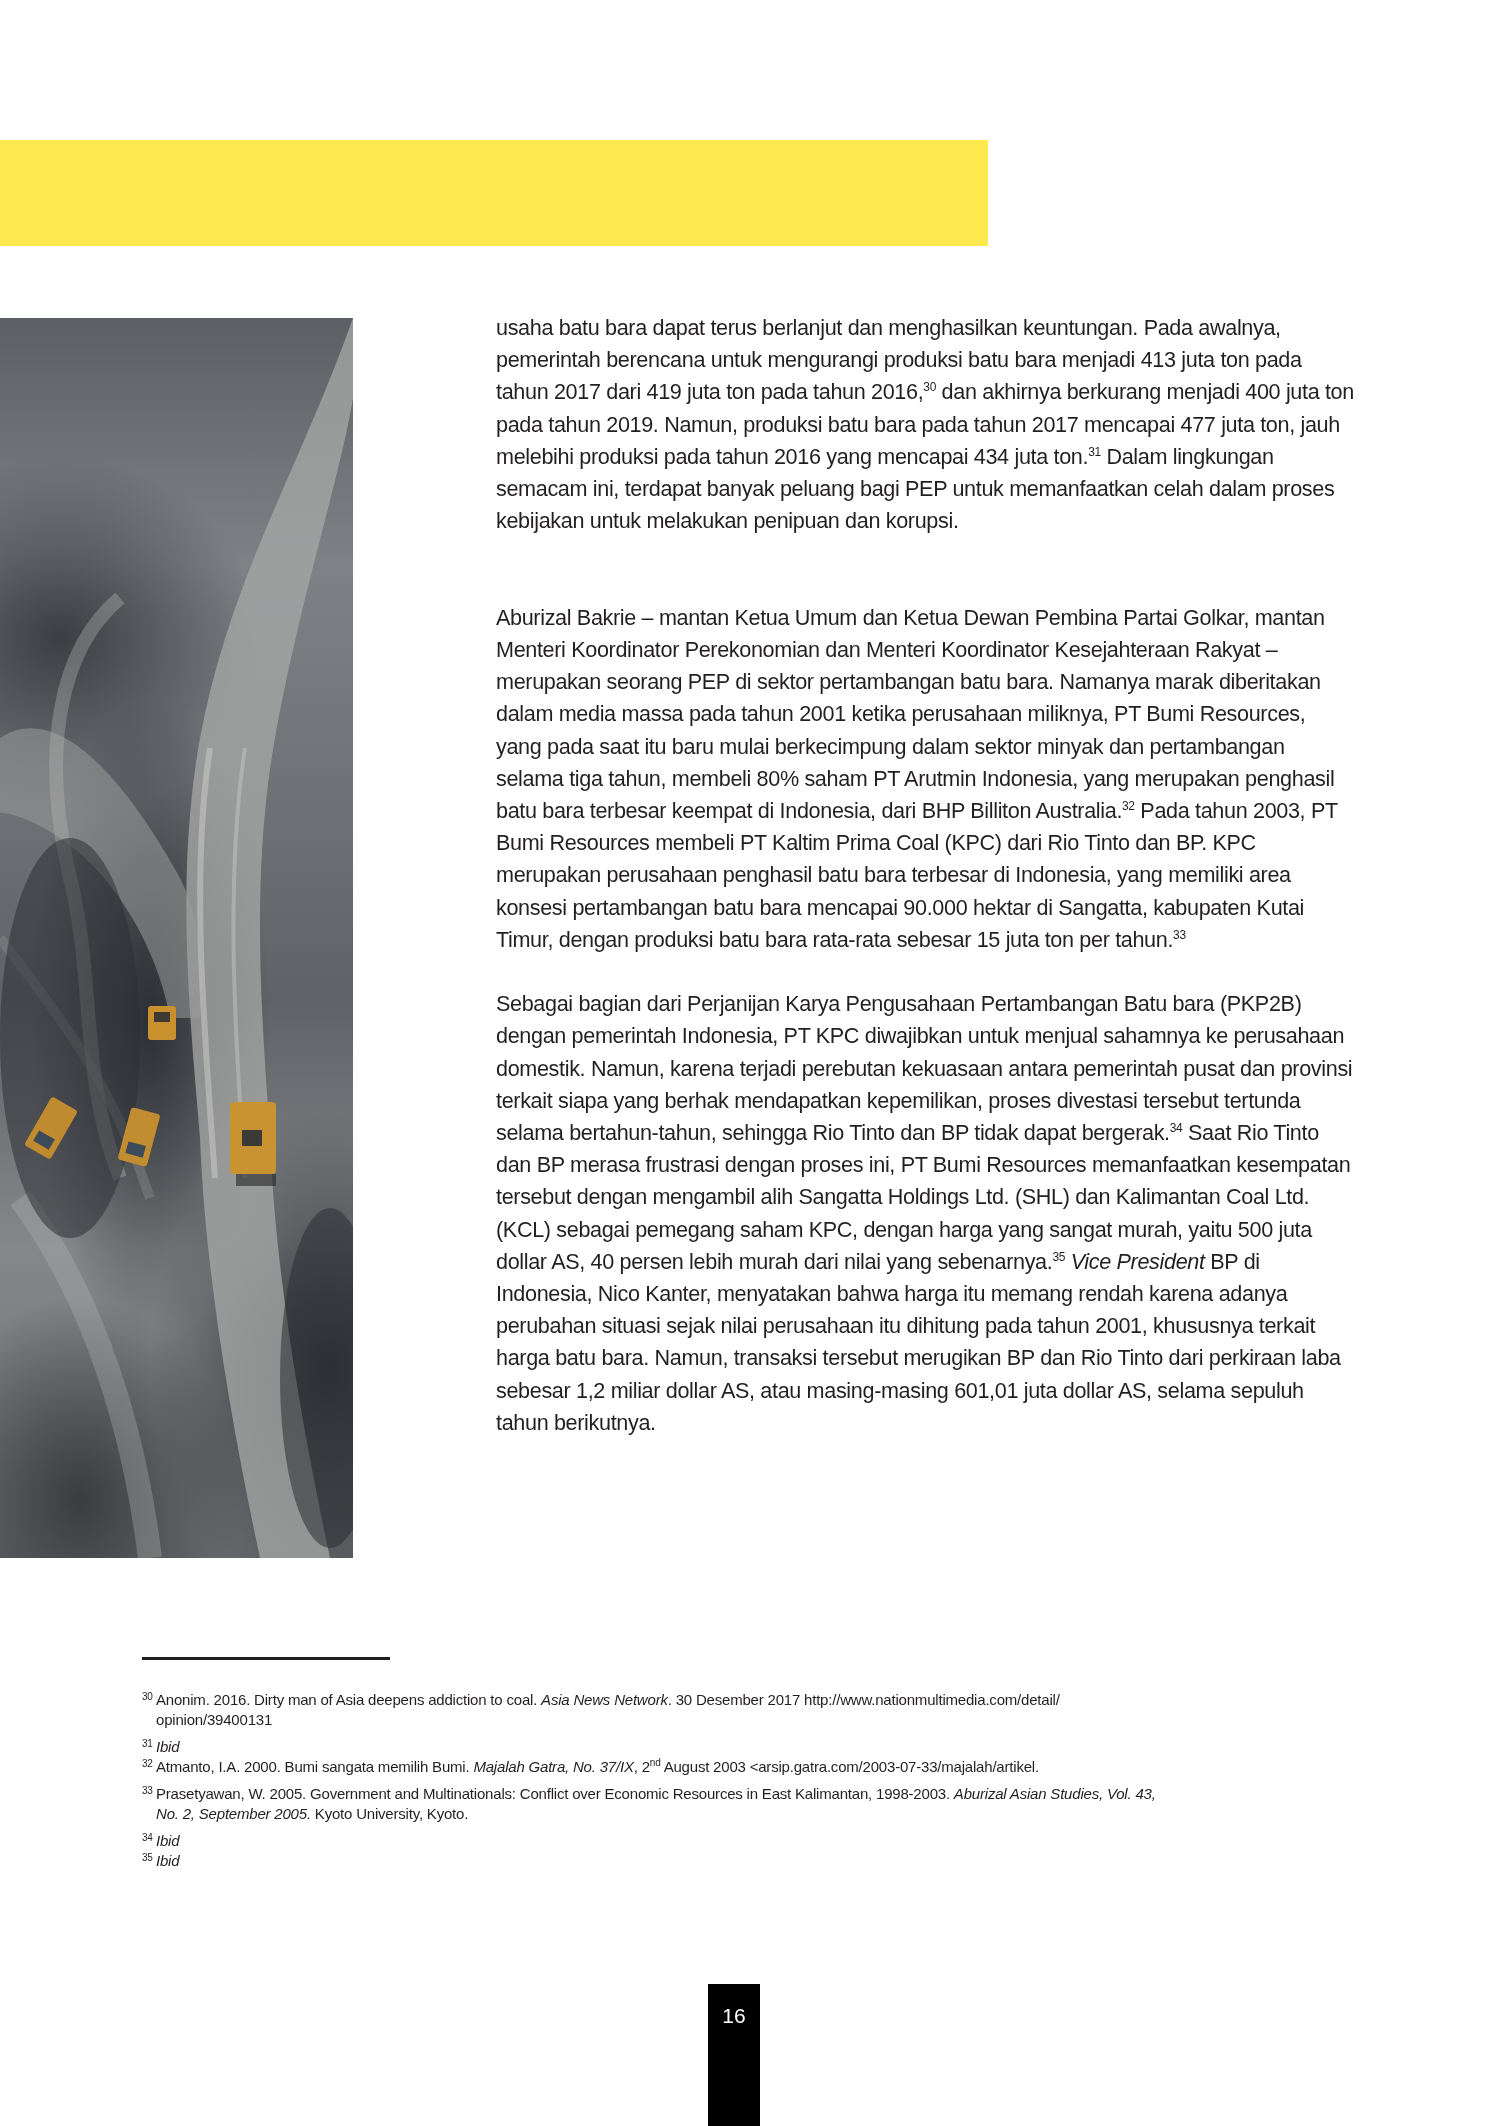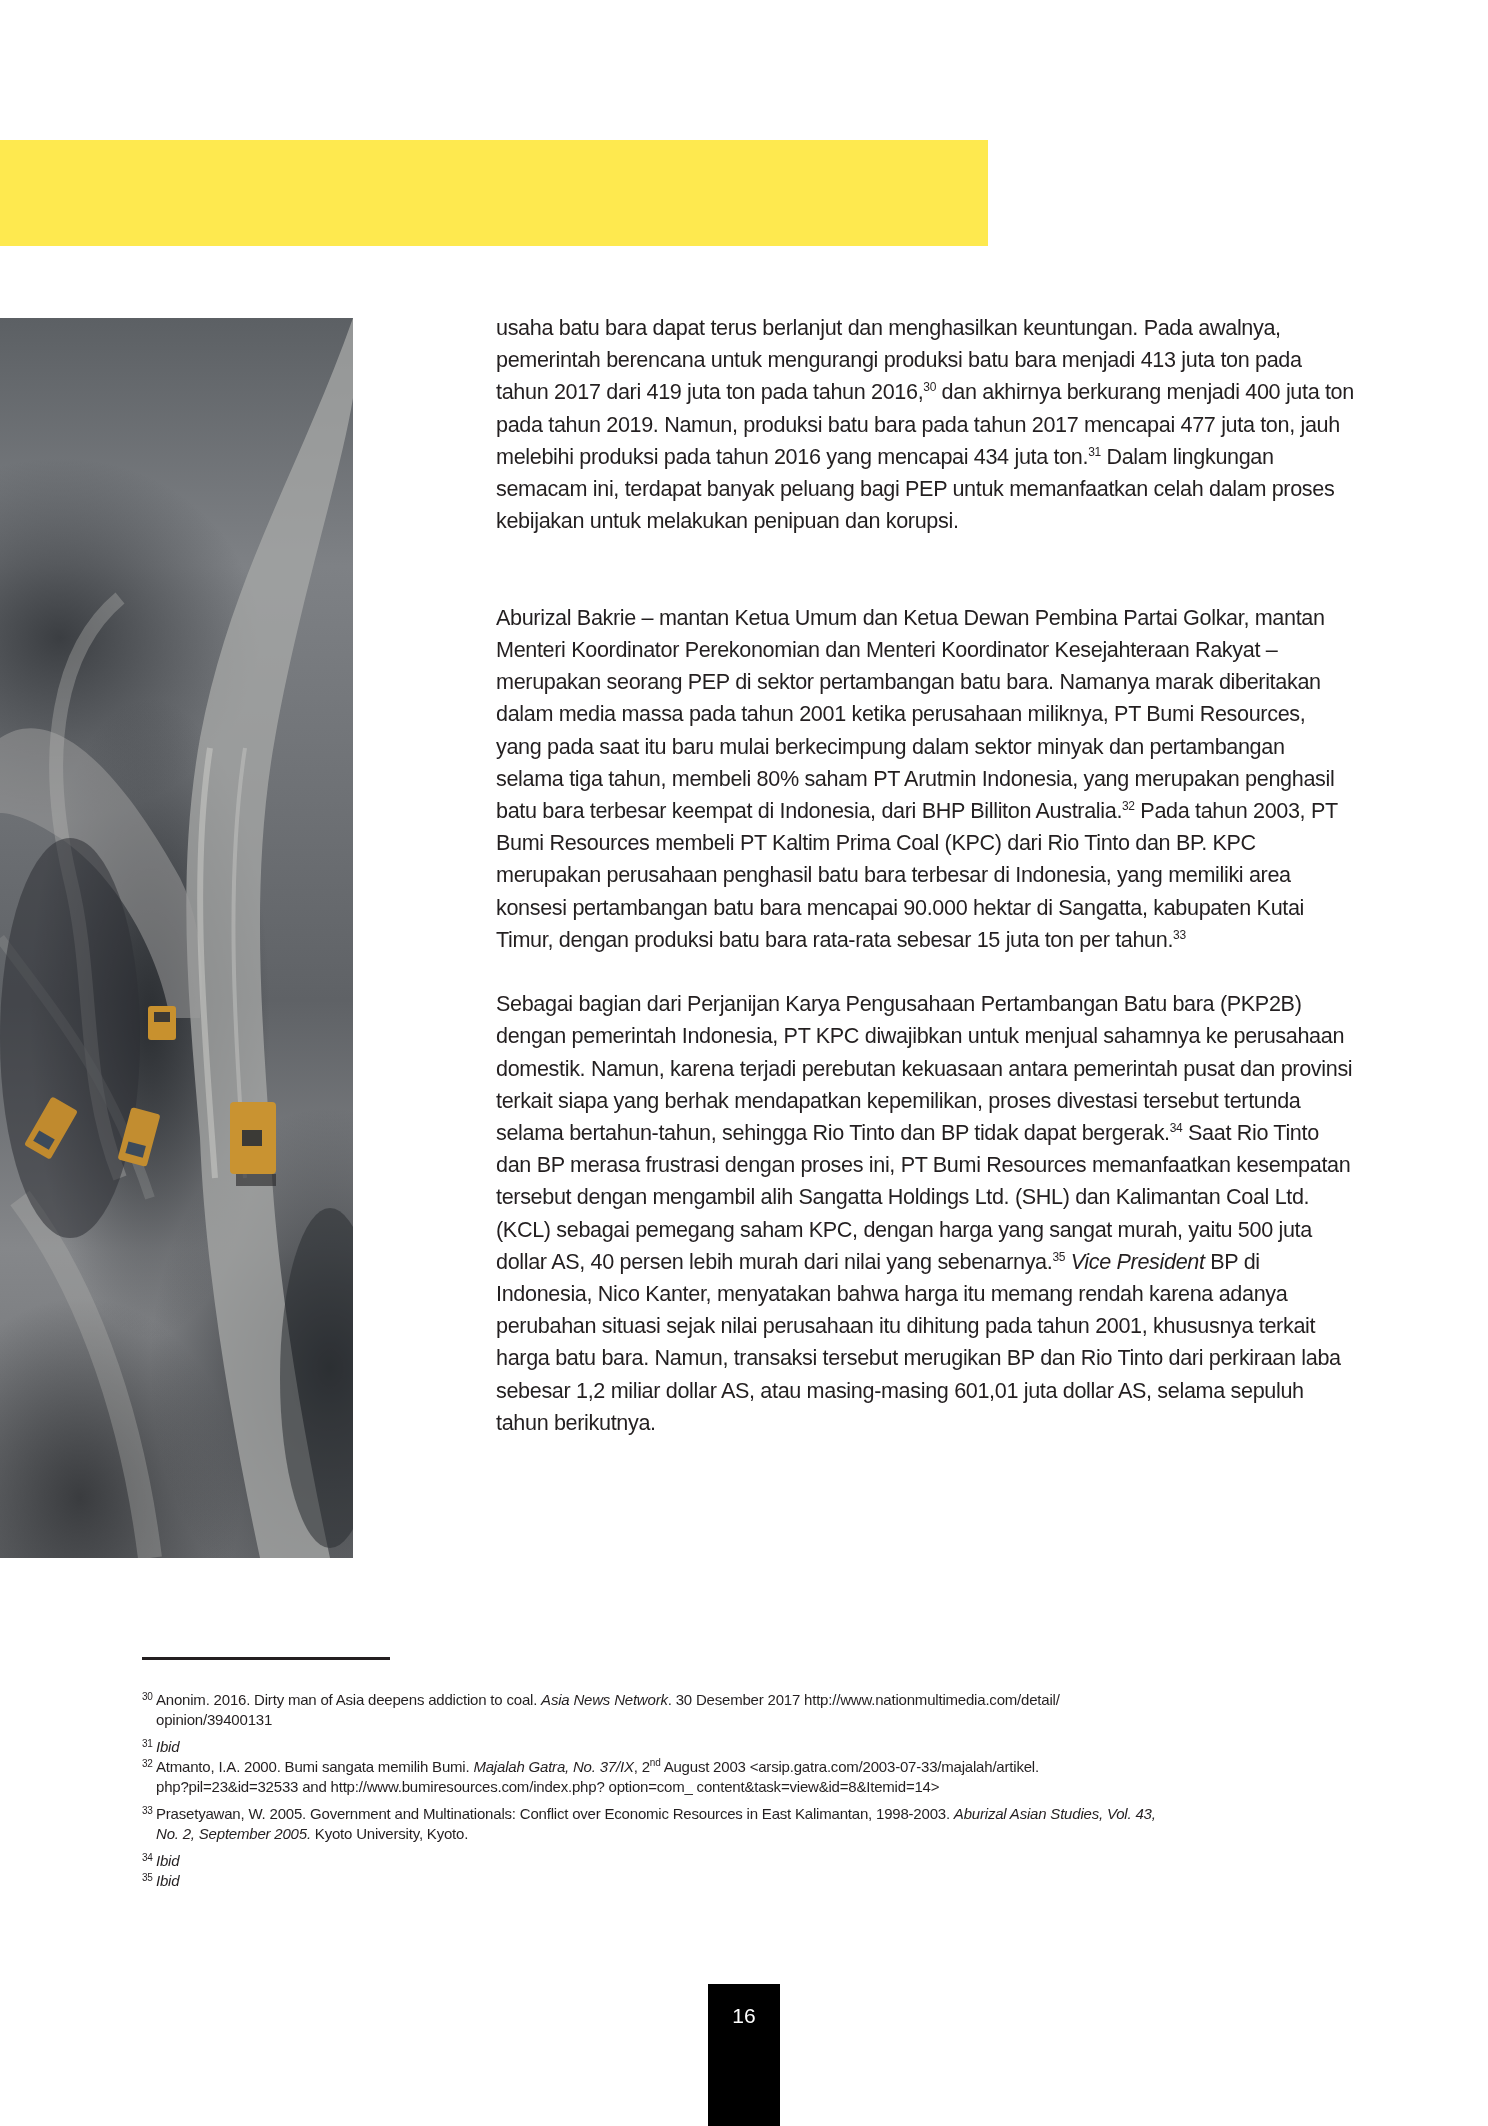--- a/index.html
+++ b/index.html
@@ -42,21 +42,21 @@
   .footnotes {
     position: absolute; left: 142px; top: 1690px; width: 1200px;
     font-size: 15px; line-height: 20px; letter-spacing: -0.2px;
   }
   .fn { position: relative; padding-left: 14px; }
   .fn .num {
     position: absolute; left: 0; top: -3px; font-size: 10px;
   }
   .fn.spaced { margin-bottom: 7px; }
   .page-number {
-    position: absolute; left: 708px; top: 1984px; width: 72px; height: 142px;
+    position: absolute; left: 708px; top: 1984px; width: 52px; height: 142px;
     background: #000000; color: #ffffff;
     font-size: 21px; text-align: center; padding-top: 20px; box-sizing: border-box;
   }
   i { font-style: italic; }
 </style>
 </head>
 <body>
 
 <div class="yellow-bar"></div>
 
@@ -111,21 +111,20 @@
     <span>Anonim. 2016. Dirty man of Asia deepens addiction to coal. </span><i>Asia News Network</i><span>. 30 Desember 2017 http://www.nationmultimedia.com/detail/</span><br>
     <span>opinion/39400131</span>
   </div>
   <div class="fn">
     <span class="num">31</span>
     <i>Ibid</i>
   </div>
   <div class="fn spaced">
     <span class="num">32</span>
     <span>Atmanto, I.A.  2000.  Bumi sangata memilih Bumi.  </span><i>Majalah Gatra, No. 37/IX</i><span>, 2</span><sup style="font-size:10px;vertical-align:6px;">nd</sup><span> August 2003 &lt;arsip.gatra.com/2003-07-33/majalah/artikel.</span><br>
-    <span>php?pil=23&amp;id=32533 and http://www.bumiresources.com/index.php? option=com_ content&amp;task=view&amp;id=8&amp;Itemid=14&gt;</span>
   </div>
   <div class="fn spaced">
     <span class="num">33</span>
     <span>Prasetyawan, W.  2005.  Government and Multinationals: Conflict over Economic Resources in East Kalimantan, 1998-2003.  </span><i>Aburizal Asian Studies, Vol. 43,</i><br>
     <i>No. 2, September 2005.</i><span>  Kyoto University, Kyoto.</span>
   </div>
   <div class="fn">
     <span class="num">34</span>
     <i>Ibid</i>
   </div>

